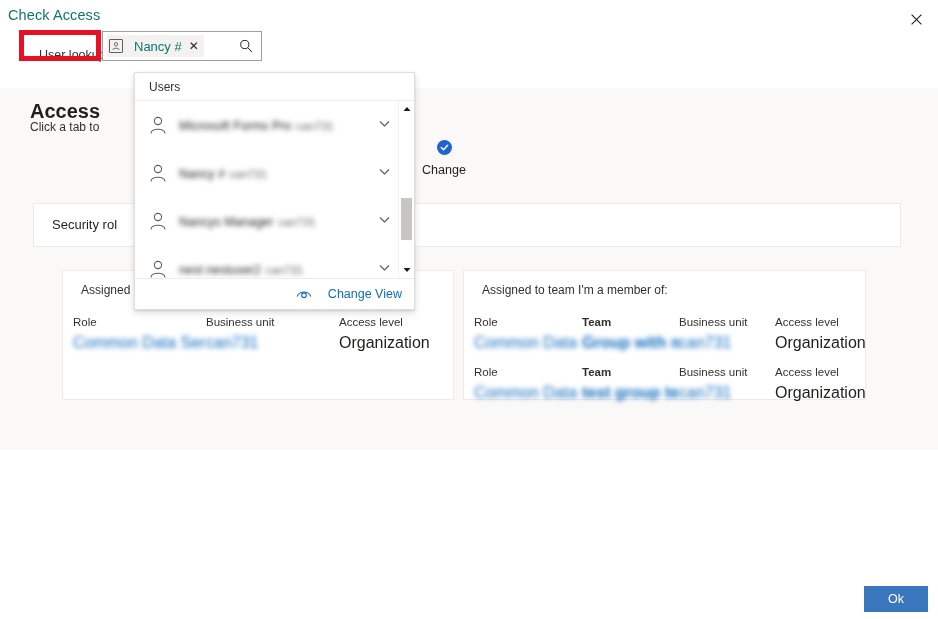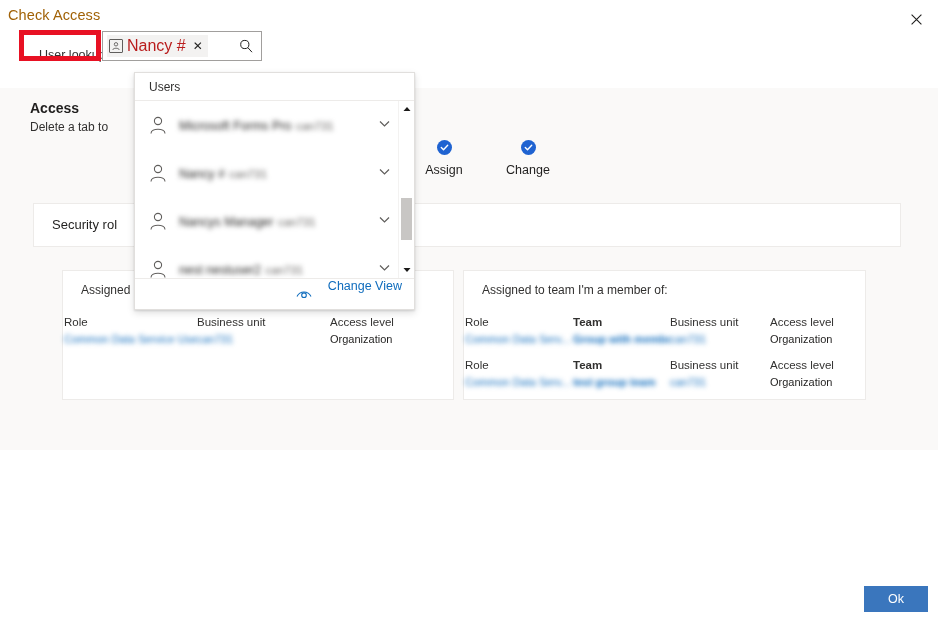--- a/index.html
+++ b/index.html
@@ -10,21 +10,21 @@
     font-family: "Liberation Sans", sans-serif;
     -webkit-font-smoothing: antialiased;
     overflow: hidden;
   }
 
   #root { position: relative; width: 938px; height: 619px; background:#fff; }
 
   
   .dialog-title {
     position: absolute; left: 8px; top: 7px;
-    font-size: 14.5px; color: #a16207; letter-spacing: .1px;
+    font-size: 14.5px; color: #0f766e; letter-spacing: .1px;
   }
   .close-btn {
     position: absolute; right: 6px; top: 4px;
     width: 32px; height: 30px;
     display: flex; align-items: center; justify-content: center;
     color: #201f1e; font-size: 15px; line-height: 1;
     cursor: pointer; background: transparent; border: none;
   }
 
   
@@ -56,21 +56,21 @@
     height: 22px; margin-left: 4px; padding: 0 2px 0 2px;
     background: #f3f2f1;
     gap: 4px;
   }
   .token-icon {
     width: 14px; height: 14px;
     border: 1px solid #605e5c; border-radius: 1px;
     display: flex; align-items: center; justify-content: center;
     flex: 0 0 auto;
   }
-  .token-text { font-size: 16px; color: #b91c1c; white-space: nowrap; }
+  .token-text { font-size: 13px; color: #0f766e; white-space: nowrap; margin-left: 7px; }
   .token-x {
     font-size: 12px; color: #201f1e; cursor: pointer;
     padding: 0 3px; line-height: 1;
   }
   .lookup-search {
     margin-left: auto; margin-right: 8px;
     display: flex; align-items: center; cursor: pointer;
   }
 
   
@@ -123,37 +123,37 @@
   }
   .dd-scroll-arrow.bottom { position:absolute; bottom:0; left:0; right:0; }
   .dd-scroll-track { position:absolute; top:16px; bottom:16px; left:2px; right:2px; }
   .dd-scroll-thumb {
     position: absolute; left:0; right:0; top: 56%; height: 42px;
     background: #c8c6c4;
   }
   .dd-footer {
     height: 31px; flex: 0 0 auto;
     border-top: 1px solid #edebe9;
-    display: flex; justify-content: flex-end;
+    display: flex; align-items: center; justify-content: flex-end;
     padding-right: 12px; gap: 16px;
   }
   .dd-footer-link {
     font-size: 12.5px; color: #0f6cbd; cursor: pointer;
   }
   .eye-icon { color:#0f6cbd; display:flex; align-items:center; }
 
   
   .access-panel {
     position: absolute; left: 0; top: 88px;
     width: 938px; height: 362px;
     background: #faf9f8;
   }
   .access-title {
     position: absolute; left: 30px; top: 12px;
-    font-size: 14px; color: #201f1e; font-weight: 600;
+    font-size: 20px; color: #201f1e; font-weight: 600;
   }
   .access-sub {
     position: absolute; left: 30px; top: 32px;
     font-size: 12px; color: #323130;
     width: 140px; overflow: hidden; white-space: nowrap;
   }
 
   .privs {
     position: absolute; left: 150px; top: 52px;
     display: flex; align-items: flex-start;
@@ -192,26 +192,26 @@
     background: #ffffff;
     border: 1px solid #edebe9;
   }
   .card.left  { left: 29px;  width: 392px; }
   .card.right { left: 430px; width: 403px; }
   .card-caption {
     position: absolute; left: 18px; top: 12px;
     font-size: 12px; color: #323130;
   }
   .card-table {
-    position: absolute; left: 1px; top: 44px; right: 10px;
+    position: absolute; left: 10px; top: 44px; right: 10px;
   }
   .trow { display: flex; margin-bottom: 12px; }
   .tcell { display: flex; flex-direction: column; gap: 1px; }
   .thead { font-size: 11.5px; color: #323130; line-height: 1.35; }
-  .tval  { font-size: 11px; color: #201f1e; line-height: 1.35; }
+  .tval  { font-size: 16px; color: #201f1e; line-height: 1.35; }
   .tval.link { color: #0f6cbd; filter: blur(2.4px); white-space: nowrap; overflow:hidden; }
   .tval.plain { color: #201f1e; }
 
   
   .card.left  .c-role { width: 133px; }
   .card.left  .c-bu   { width: 133px; }
   .card.left  .c-al   { width: 100px; }
   
   .card.right .c-role { width: 108px; }
   .card.right .c-team { width: 97px; font-weight: bold; }
@@ -259,21 +259,21 @@
         <svg width="14" height="14" viewBox="0 0 14 14">
           <circle cx="5.8" cy="5.5" r="4.1" fill="none" stroke="#201f1e" stroke-width="1"></circle>
           <path d="M8.9 8.7 L13 13.2" stroke="#201f1e" stroke-width="1" fill="none"></path>
         </svg>
       </span>
     </div>
   </div>
 
   <div class="access-panel">
     <div class="access-title">Access</div>
-    <div class="access-sub">Delete a tab to</div>
+    <div class="access-sub">Click a tab to</div>
 
     <div class="privs">
       <div class="priv">
         <span class="priv-dot">
           <svg width="9" height="9" viewBox="0 0 9 9">
             <path d="M1.3 4.6 L3.5 6.7 L7.7 2.3" stroke="#ffffff" stroke-width="1.4" fill="none" stroke-linecap="round" stroke-linejoin="round"></path>
           </svg>
         </span>
         <span class="priv-label">Delete</span>
       </div>
@@ -285,28 +285,20 @@
         </span>
         <span class="priv-label">Append</span>
       </div>
       <div class="priv">
         <span class="priv-dot">
           <svg width="9" height="9" viewBox="0 0 9 9">
             <path d="M1.3 4.6 L3.5 6.7 L7.7 2.3" stroke="#ffffff" stroke-width="1.4" fill="none" stroke-linecap="round" stroke-linejoin="round"></path>
           </svg>
         </span>
         <span class="priv-label">Append to</span>
-      </div>
-      <div class="priv">
-        <span class="priv-dot">
-          <svg width="9" height="9" viewBox="0 0 9 9">
-            <path d="M1.3 4.6 L3.5 6.7 L7.7 2.3" stroke="#ffffff" stroke-width="1.4" fill="none" stroke-linecap="round" stroke-linejoin="round"></path>
-          </svg>
-        </span>
-        <span class="priv-label">Assign</span>
       </div>
       <div class="priv">
         <span class="priv-dot">
           <svg width="9" height="9" viewBox="0 0 9 9">
             <path d="M1.3 4.6 L3.5 6.7 L7.7 2.3" stroke="#ffffff" stroke-width="1.4" fill="none" stroke-linecap="round" stroke-linejoin="round"></path>
           </svg>
         </span>
         <span class="priv-label">Change</span>
       </div>
     </div>

